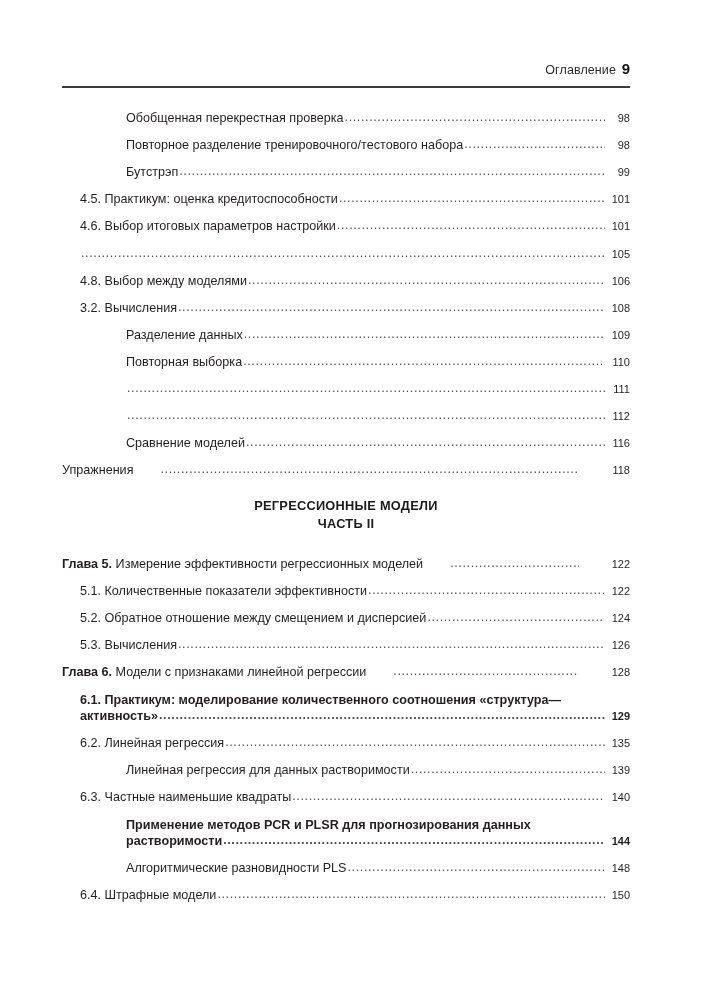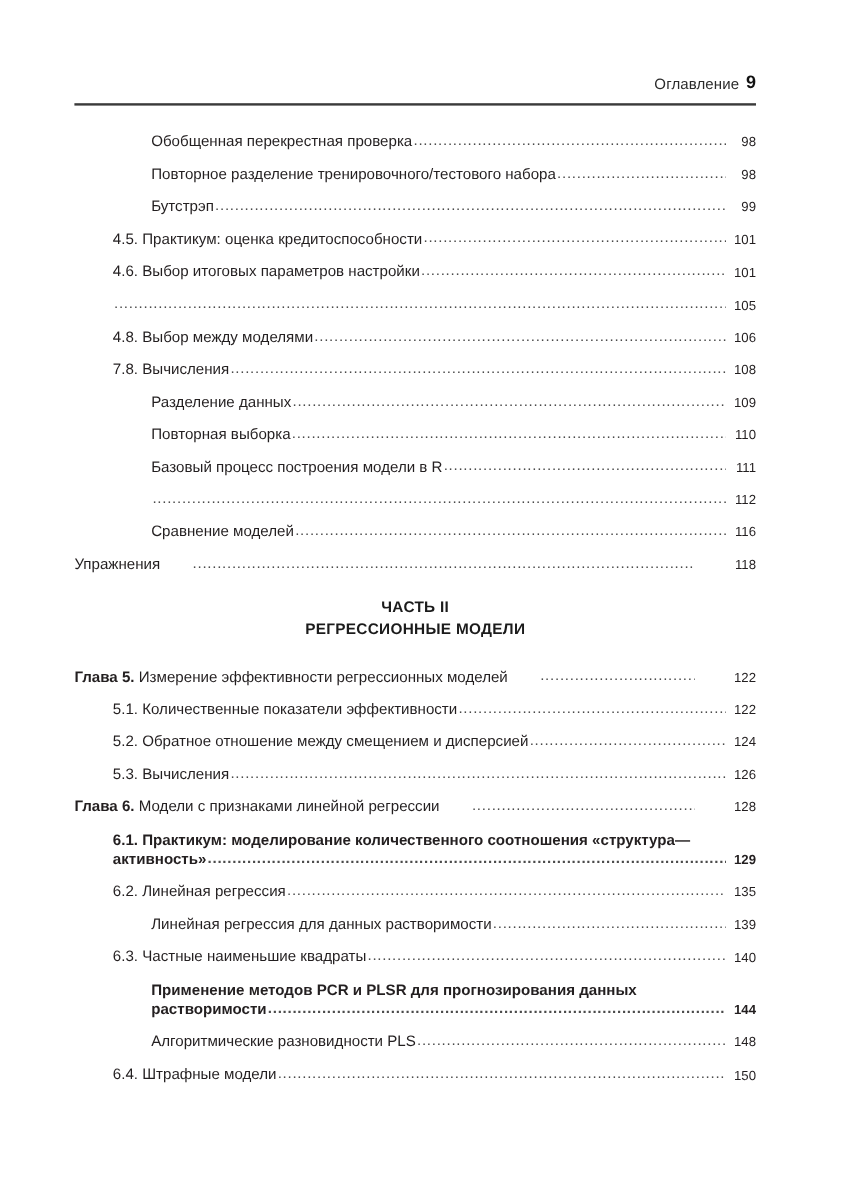--- a/index.html
+++ b/index.html
@@ -89,21 +89,21 @@
   .entry .pageno {
     flex: 0 0 auto;
     text-align: right;
     min-width: 24px;
     color: #231f20;
     font-size: 11px;
   }
 
   
   .lvl-chapter { margin-left: 0px; gap: 26px; }
-  .lvl-section { margin-left: 32px; align-items: flex-end; }
+  .lvl-section { margin-left: 18px; }
   .lvl-sub     { margin-left: 64px; }
 
   .chapter-label { font-weight: bold; }
 
   
   .entry.wrap {
     display: block;
     white-space: normal;
     font-weight: bold;
   }
@@ -178,58 +178,57 @@
       <div class="entry lvl-section">
         <span class="leader">........................................................................................................................................................................................................</span>
         <span class="pageno">105</span>
       </div>
       <div class="entry lvl-section">
         <span class="etext">4.8. Выбор между моделями</span>
         <span class="leader">........................................................................................................................................................................................................</span>
         <span class="pageno">106</span>
       </div>
       <div class="entry lvl-section">
-        <span class="etext">7.8. Вычисления</span>
+        <span class="etext">3.2. Вычисления</span>
         <span class="leader">........................................................................................................................................................................................................</span>
         <span class="pageno">108</span>
       </div>
       <div class="entry lvl-sub">
         <span class="etext">Разделение данных</span>
         <span class="leader">........................................................................................................................................................................................................</span>
         <span class="pageno">109</span>
       </div>
       <div class="entry lvl-sub">
         <span class="etext">Повторная выборка</span>
         <span class="leader">........................................................................................................................................................................................................</span>
         <span class="pageno">110</span>
       </div>
       <div class="entry lvl-sub">
-        <span class="etext">Базовый процесс построения модели в R</span>
         <span class="leader">........................................................................................................................................................................................................</span>
         <span class="pageno">111</span>
       </div>
       <div class="entry lvl-sub">
         <span class="leader">........................................................................................................................................................................................................</span>
         <span class="pageno">112</span>
       </div>
       <div class="entry lvl-sub">
         <span class="etext">Сравнение моделей</span>
         <span class="leader">........................................................................................................................................................................................................</span>
         <span class="pageno">116</span>
       </div>
       <div class="entry lvl-chapter">
         <span class="etext">Упражнения</span>
         <span class="leader">........................................................................................................................................................................................................</span>
         <span class="pageno">118</span>
       </div>
     </div>
 
   <div class="part-head">
+    <span class="ph-line">РЕГРЕССИОННЫЕ МОДЕЛИ</span>
     <span class="ph-line">ЧАСТЬ II</span>
-    <span class="ph-line">РЕГРЕССИОННЫЕ МОДЕЛИ</span>
   </div>
 
   <div class="toc-lower" id="toc-lower">
       <div class="entry lvl-chapter">
         <span class="etext"><span class="chapter-label">Глава 5.</span> Измерение эффективности регрессионных моделей</span>
         <span class="leader">........................................................................................................................................................................................................</span>
         <span class="pageno">122</span>
       </div>
       <div class="entry lvl-section">
         <span class="etext">5.1. Количественные показатели эффективности</span>

